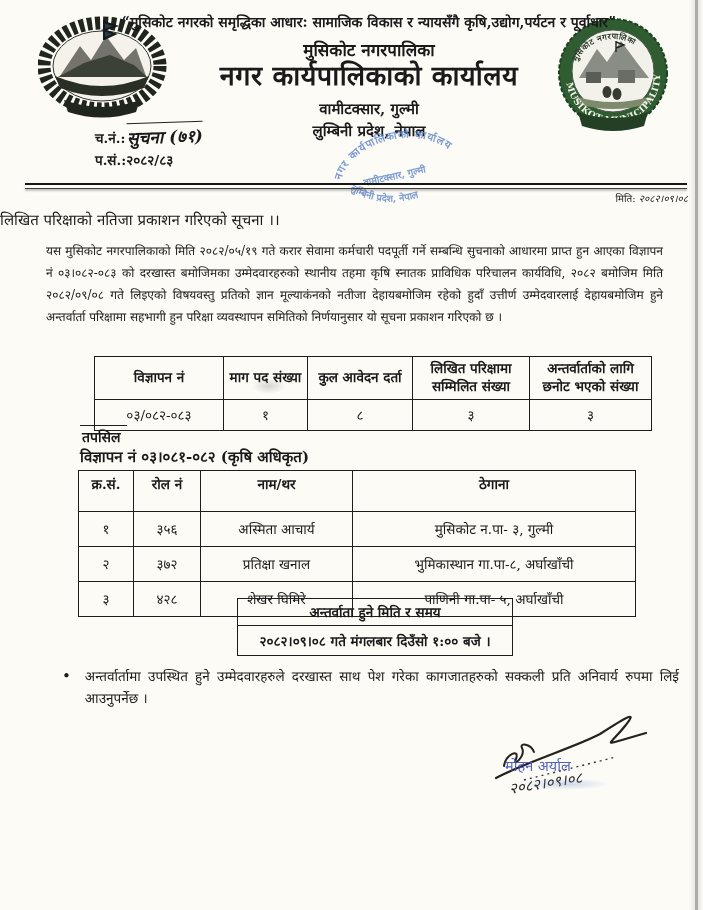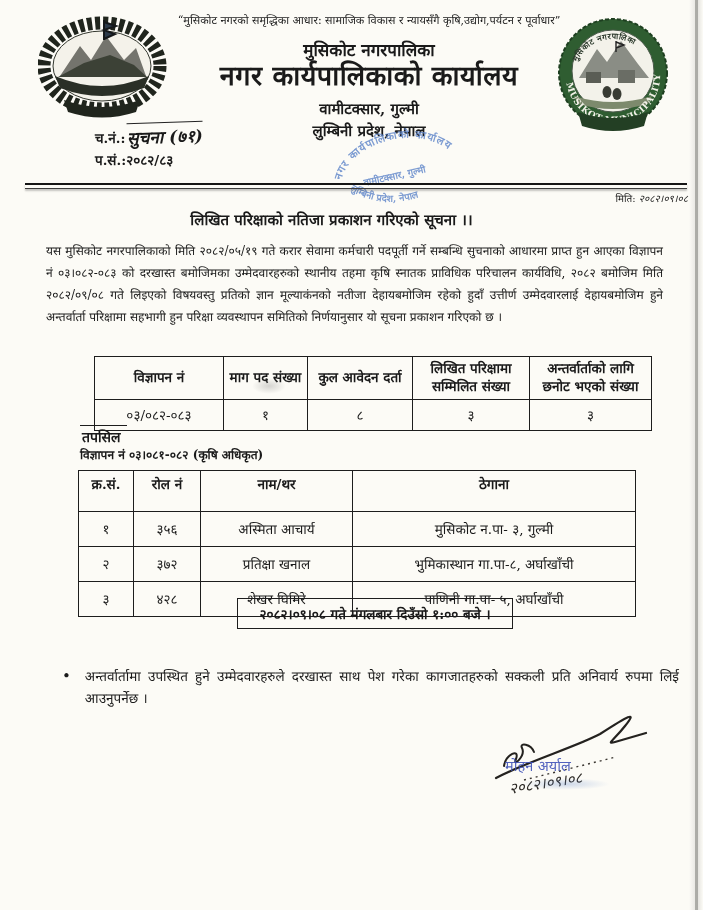--- a/index.html
+++ b/index.html
@@ -6,48 +6,48 @@
   html,body{margin:0;padding:0;background:#d9d7d2;}
   .page{
     position:relative;width:703px;height:910px;margin:0 auto;
     background:#fcfbf6;overflow:hidden;color:var(--ink,#1a1a1a);
     font-family:"DejaVu Serif","Liberation Serif",serif;
   }
   .edge-shadow{position:absolute;top:0;right:0;width:14px;height:100%;
     background:linear-gradient(to right,rgba(0,0,0,0),rgba(0,0,0,.10) 60%,rgba(0,0,0,0) 100%);}
   .edge-line{position:absolute;top:0;right:5px;width:3px;height:100%;background:#8d8d88;opacity:.65;}
   .center-col{position:absolute;left:105px;right:70px;text-align:center;}
-  .quote{top:14px;font-size:11px;font-weight:normal;line-height:1.25;}
+  .quote{top:14px;font-size:14px;font-weight:bold;line-height:1.25;}
   .muni{top:38px;font-size:17px;font-weight:bold;}
   .office{top:56px;font-size:27px;font-weight:bold;letter-spacing:.5px;}
   .addr1{top:98px;font-size:15px;font-weight:bold;}
   .addr2{top:120px;font-size:15px;font-weight:bold;}
   .emblem-left{position:absolute;left:38px;top:16px;width:132px;height:106px;}
   .seal-right{position:absolute;left:556px;top:16px;width:114px;height:120px;}
   .refs{position:absolute;left:95px;top:122px;font-size:13.5px;font-weight:bold;line-height:1.55;}
   .handwritten{font-style:italic;font-size:17px;display:inline-block;transform:rotate(-2deg);
     border-top:1.5px solid #222;padding-top:1px;margin-left:2px;}
   .round-stamp{position:absolute;left:320px;top:118px;width:156px;height:100px;opacity:.8;pointer-events:none;}
   .rule{position:absolute;top:183px;left:25px;right:16px;height:3px;
     border-top:2.5px solid #161616;border-bottom:1.2px solid #3c3c3c;
     box-shadow:0 2px 2px rgba(0,0,0,.22);}
   .date-line{position:absolute;top:191px;right:15px;font-size:10px;}
   .date-hand{font-style:italic;}
-  .notice-title{position:absolute;top:209px;left:0;right:40px;text-align:center;font-size:15px;font-weight:bold;}
+  .notice-title{position:absolute;top:209px;left:0;right:40px;text-align:left;font-size:15px;font-weight:normal;}
   .body-text{position:absolute;top:240px;left:46px;right:40px;font-size:12px;line-height:22px;text-align:justify;}
   table{border-collapse:collapse;}
   td,th{border:1.6px solid #1d1d1d;text-align:center;font-size:13.5px;padding:2px 4px;}
   th{font-weight:bold;}
   .table1{position:absolute;top:356px;left:94px;width:557px;table-layout:fixed;}
   .table1 th{height:38px;vertical-align:middle;line-height:1.3;}
   .table1 td{height:26px;margin-left:16px;}
   .smudge{position:absolute;left:252px;top:378px;width:34px;height:16px;border-radius:50%;
     background:radial-gradient(ellipse,rgba(110,110,110,.28),rgba(110,110,110,0) 70%);}
   .tapasil{position:absolute;top:425px;left:80px;font-size:14px;font-weight:bold;border-top:1.2px solid #1d1d1d;display:inline-block;padding:1px 6px 0 2px;text-align:center;}
-  .advert{position:absolute;top:446px;left:80px;font-size:12px;font-weight:bold;}
+  .advert{position:absolute;top:446px;left:80px;font-size:15px;font-weight:bold;}
   .table2{position:absolute;top:470px;left:78px;width:557px;table-layout:fixed;}
   .table2 th{height:34px;vertical-align:top;padding-top:4px;}
   .table2 td{height:30px;}
   .interview{position:absolute;top:598px;left:237px;width:276px;}
   .interview td{font-weight:bold;font-size:13.5px;}
   .interview .iv-title{height:22px;}
   .interview .iv-dt{height:25px;text-align:center;}
   .note{position:absolute;top:666px;left:62px;right:24px;display:flex;font-size:13.5px;line-height:1.62;text-align:justify;}
   .note .dot{margin-right:14px;font-size:15px;line-height:1.45;}
   .sig-svg{position:absolute;top:704px;left:486px;width:190px;height:98px;}
@@ -195,20 +195,23 @@
       <td>३</td>
       <td>४२८</td>
       <td>शेखर घिमिरे</td>
       <td>पाणिनी गा.पा- ५, अर्घाखाँची</td>
     </tr>
   </tbody>
     </table>
 
   <table class="interview">
     <tbody>
+        <tr>
+          <td class="iv-title">अन्तर्वाता हुने मिति र समय</td>
+        </tr>
     <tr>
           <td class="iv-dt">२०८२।०९।०८ गते मंगलबार दिउँसो १:०० बजे ।</td>
         </tr>
   </tbody>
     </table>
 
   <div class="note">
     <span class="dot">•</span>
     <span>अन्तर्वार्तामा उपस्थित हुने उम्मेदवारहरुले दरखास्त साथ पेश गरेका कागजातहरुको सक्कली प्रति अनिवार्य रुपमा लिई आउनुपर्नेछ ।</span>
   </div>

